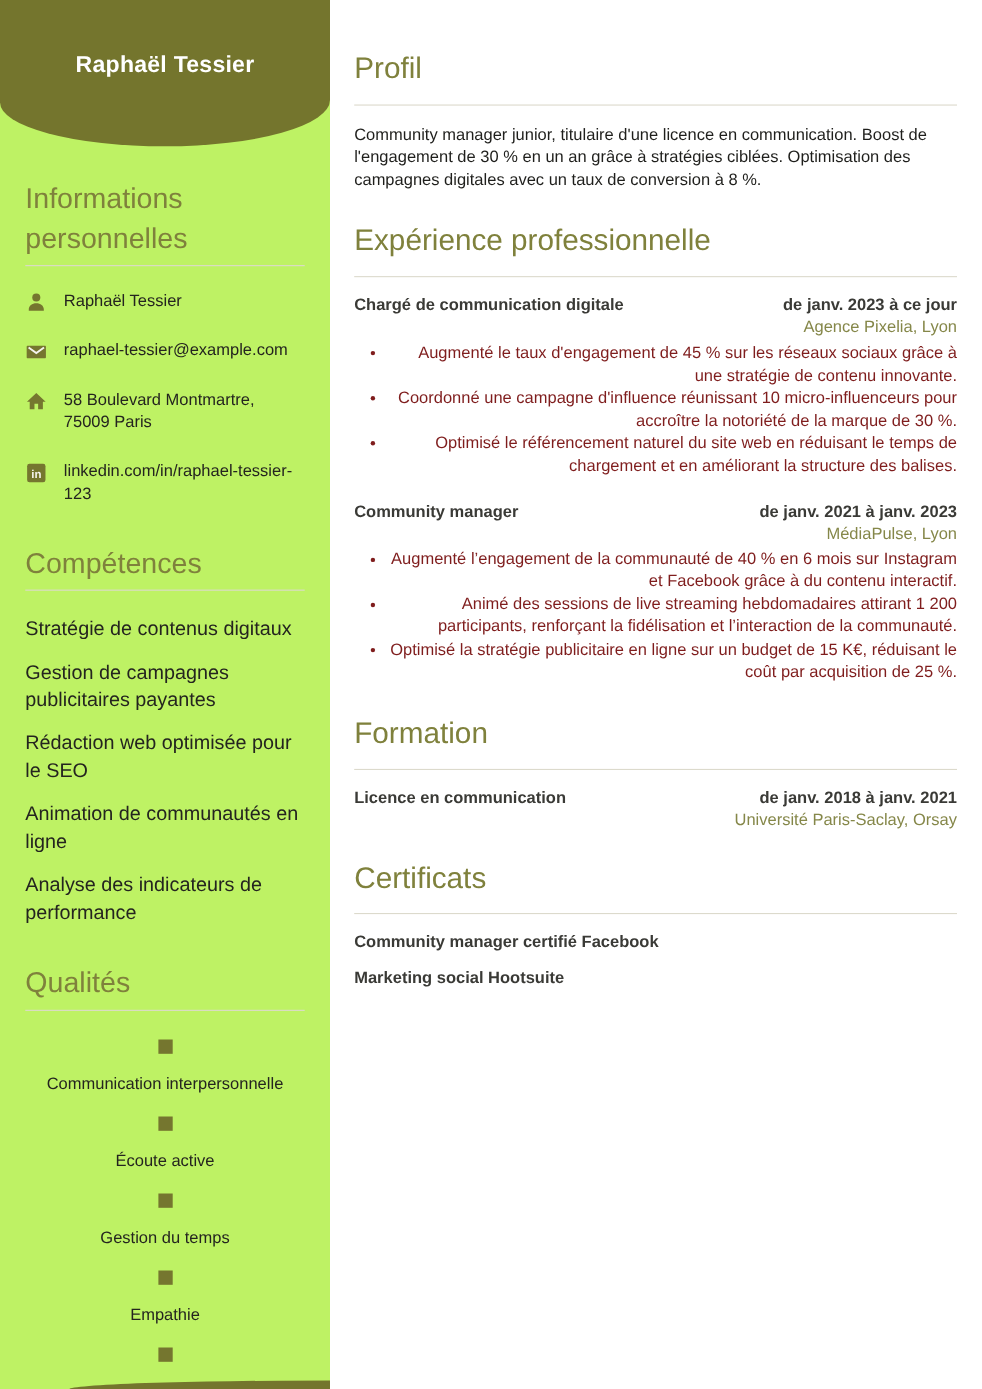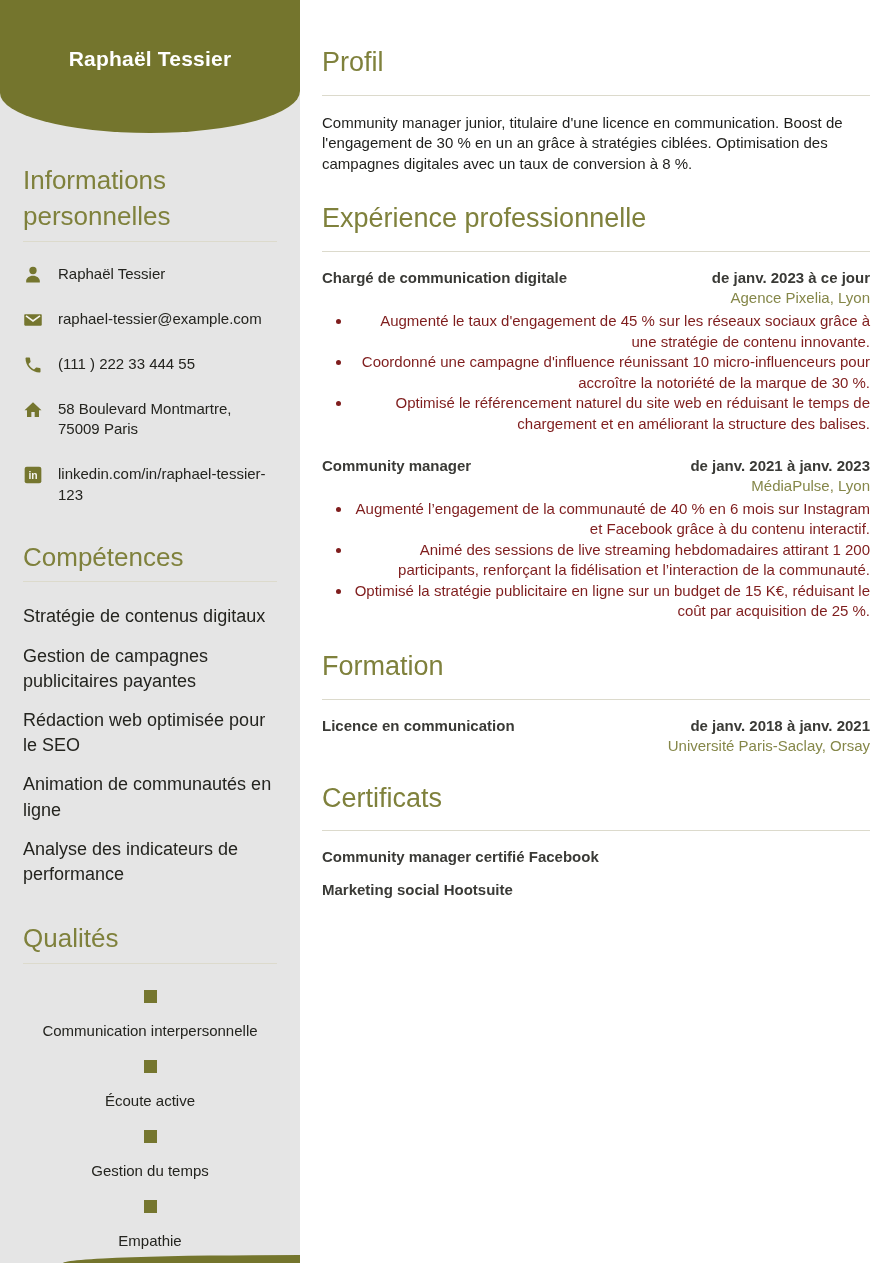--- a/index.html
+++ b/index.html
@@ -2,21 +2,21 @@
 <html><head>
 <meta charset="utf-8">
 <style>
   * { margin:0; padding:0; box-sizing:border-box; }
   html,body { width:893px; height:1263px; background:#ffffff;
     font-family:"Liberation Sans", sans-serif; color:#24241f; overflow:hidden; }
   .page { position:relative; width:893px; height:1263px; }
 
   
   .sidebar { position:absolute; left:0; top:0; width:300px; height:1263px;
-    background:#e5e5e5; overflow:hidden; }
+    background:#bef264; overflow:hidden; }
   .side-header { position:relative; width:300px; height:133px; background:#74752d;
     border-radius:0 0 50% 50% / 0 0 42px 40px; }
   .side-name { padding-top:47px; text-align:center; color:#ffffff;
     font-size:21px; font-weight:bold; letter-spacing:.2px; }
   .side-body { padding:0 23px 0 23px; }
   .side-h2 { color:#7f813c; font-size:26px; font-weight:400; line-height:1.38; }
   .side-h2.first { margin-top:30px; }
   .side-h2.later { margin-top:34px; }
   .side-rule { border:none; border-top:1px solid #dcdacc; margin:6px 0 22px 0; }
   .contact-row { display:flex; align-items:flex-start; gap:15px; margin-bottom:24px; }
@@ -69,26 +69,20 @@
       </div>
 
       <div class="contact-row">
         <svg viewBox="0 0 24 24" fill="#75762f">
           <path d="M2.6 5.2h18.8c.6 0 1.1.5 1.1 1.1v11.4c0 .6-.5 1.1-1.1 1.1H2.6c-.6 0-1.1-.5-1.1-1.1V6.3c0-.6.5-1.1 1.1-1.1z"></path>
           <polyline points="3.6,7 12,13.2 20.4,7" stroke="#f5f4ee" stroke-width="2" fill="none"></polyline>
         </svg>
         <div class="contact-text">raphael-tessier@example.com</div>
       </div>
 
-      <div class="contact-row">
-        <svg viewBox="0 0 24 24" fill="#75762f">
-          <path d="M6.62 10.79c1.44 2.83 3.76 5.14 6.59 6.59l2.2-2.2c.27-.27.67-.36 1.02-.24 1.12.37 2.33.57 3.57.57.55 0 1 .45 1 1V20c0 .55-.45 1-1 1-9.39 0-17-7.61-17-17 0-.55.45-1 1-1h3.5c.55 0 1 .45 1 1 0 1.25.2 2.45.57 3.57.11.35.03.74-.25 1.02l-2.2 2.2z"></path>
-        </svg>
-        <div class="contact-text">(111 ) 222 33 444 55</div>
-      </div>
 
       <div class="contact-row">
         <svg viewBox="0 0 24 24" fill="#75762f">
           <path d="M10 20.5v-6h4v6h5.2v-8.3h3L12 2.8 1.8 12.2h3v8.3z"></path>
         </svg>
         <div class="contact-text">58 Boulevard Montmartre, 75009 Paris</div>
       </div>
 
       <div class="contact-row">
         <svg viewBox="0 0 24 24" fill="#75762f">

